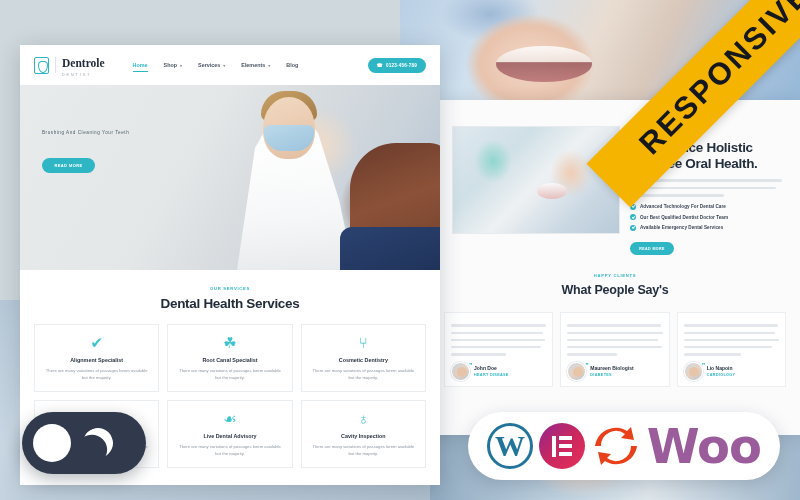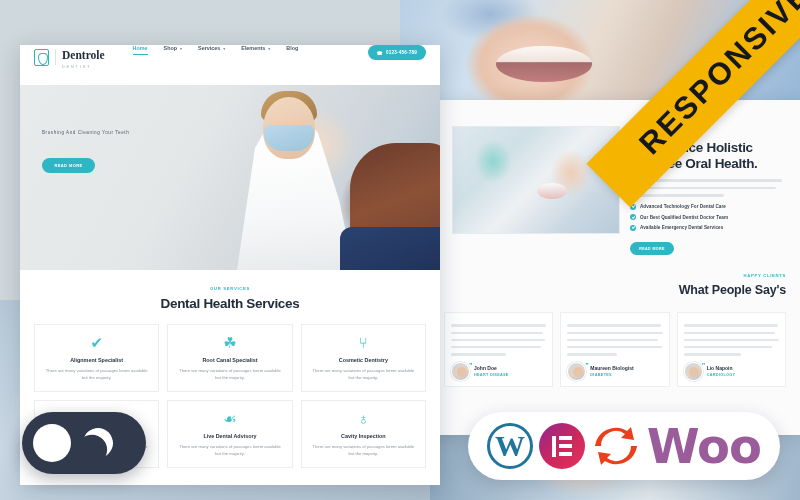--- a/index.html
+++ b/index.html
@@ -91,21 +91,21 @@
     border-left:.7px solid #fff; border-bottom:.7px solid #fff; transform:rotate(-45deg);
   }
   .btn-teal {
     display: inline-flex; align-items: center; justify-content: center;
     background: #2fb6c4; color: #fff; border-radius: 14px; border: 0;
     font-weight: 700; letter-spacing: .4px;
   }
   .pr-btn { margin-top: 7px; width: 44px; height: 13px; font-size: 3.6px; }
 
   .pr-testi { padding: 12px 14px 0; }
-  .pr-testi-head { text-align: right; margin-bottom: 15px; }
+  .pr-testi-head { text-align: center; margin-bottom: 15px; }
   .pr-testi-title {
     font-size: 12.5px; font-weight: 700; color: #242f3e; letter-spacing: -.2px; margin-top: 2px;
   }
   .testi-row { display: flex; gap: 7px; }
   .testi-card {
     flex: 1; background: #fff; border: 1px solid #eceff2; padding: 6px 6px 5px;
     min-width: 0;
   }
   .testi-card .fakeline { height: 2.3px; background: #e3e7eb; margin-bottom: 3.2px; }
   .testi-person { display: flex; align-items: center; gap: 4px; margin-top: 6px; }
@@ -126,21 +126,21 @@
   .testi-name { font-size: 5px; font-weight: 700; color: #2b3440; }
   .testi-role { font-size: 3.8px; font-weight: 700; color: #2fb6c4; letter-spacing: .3px; margin-top: 1.5px; }
 
   
   .panel-left {
     position: absolute; left: 20px; top: 45px; width: 420px; height: 440px;
     background: #fff; box-shadow: 0 4px 22px rgba(25,40,55,.2);
     overflow: hidden;
   }
   .nav {
-    height: 40px; display: flex; align-items: flex-start; padding: 0 14px;
+    height: 40px; display: flex; align-items: center; padding: 0 14px;
     background: #fff; gap: 0;
   }
   .logo { display: flex; align-items: center; gap: 6px; }
   .logo-mark {
     width: 15px; height: 17px; border: 1.2px solid #2fb6c4; border-radius: 2px;
     position: relative; flex: none;
   }
   .logo-mark::after{
     content:""; position:absolute; left:3px; top:3px; width:8px; height:10px;
     border:1px solid #2fb6c4; border-radius: 4px 4px 5px 5px/4px 4px 8px 8px;

